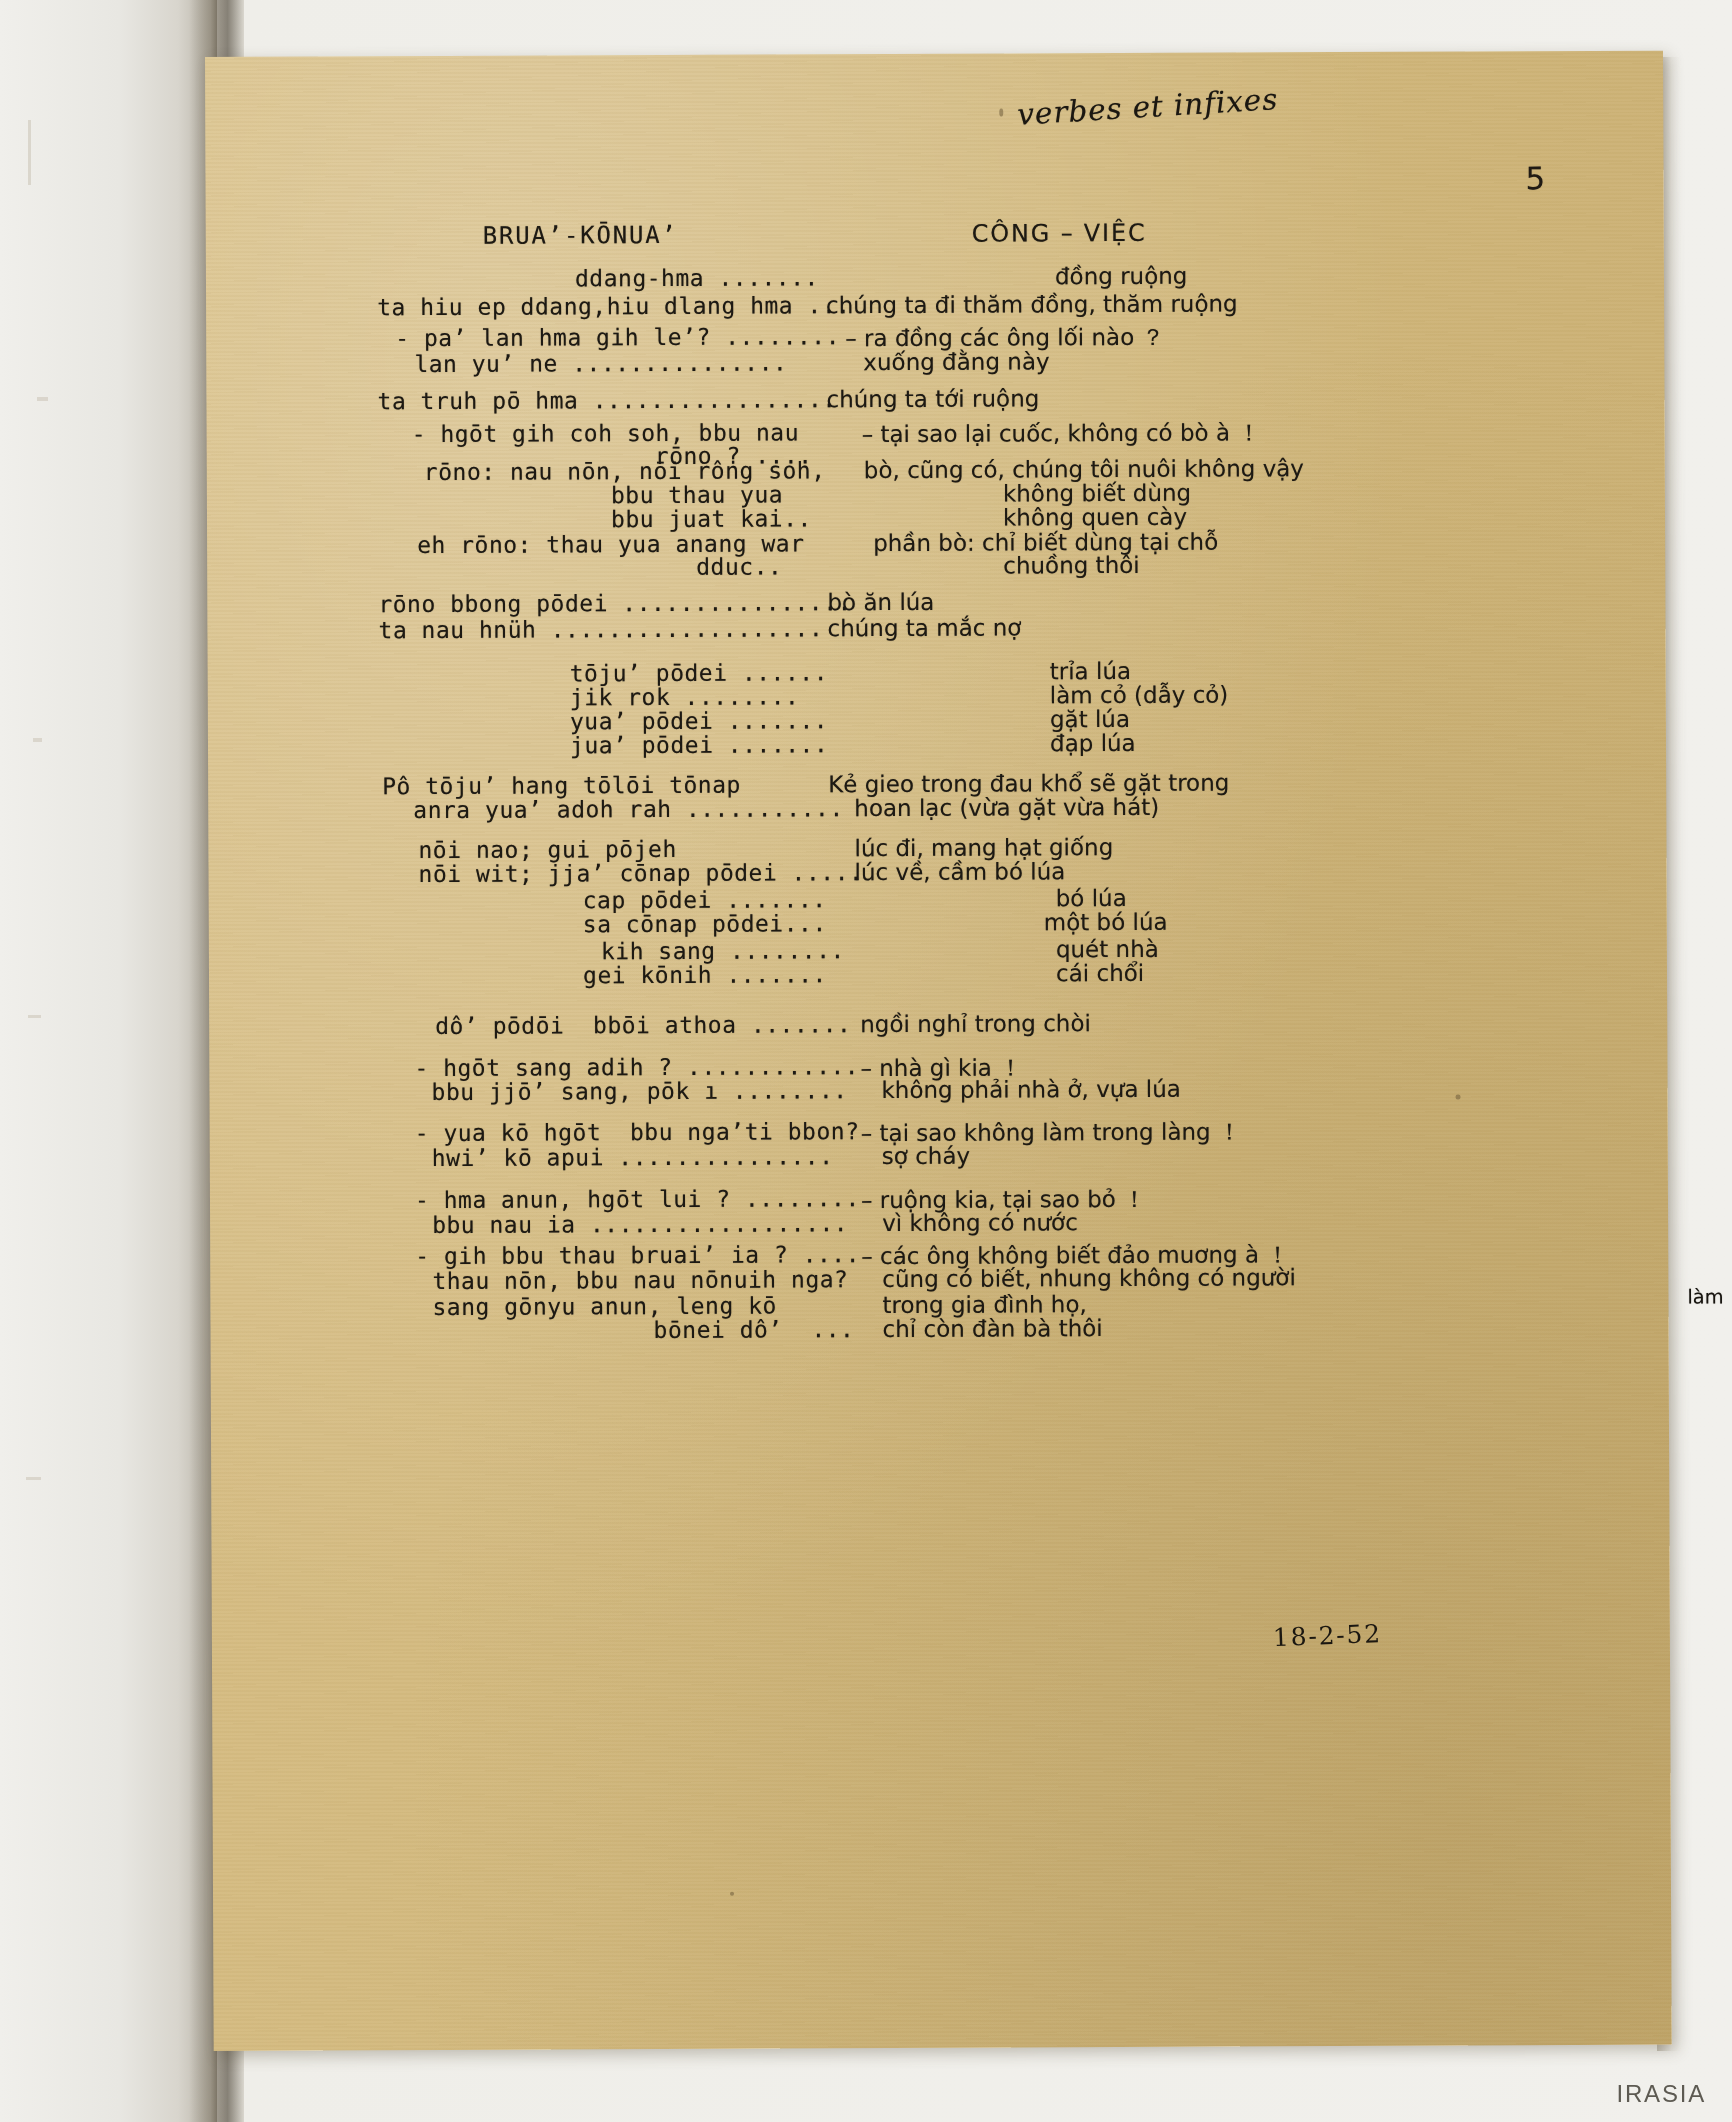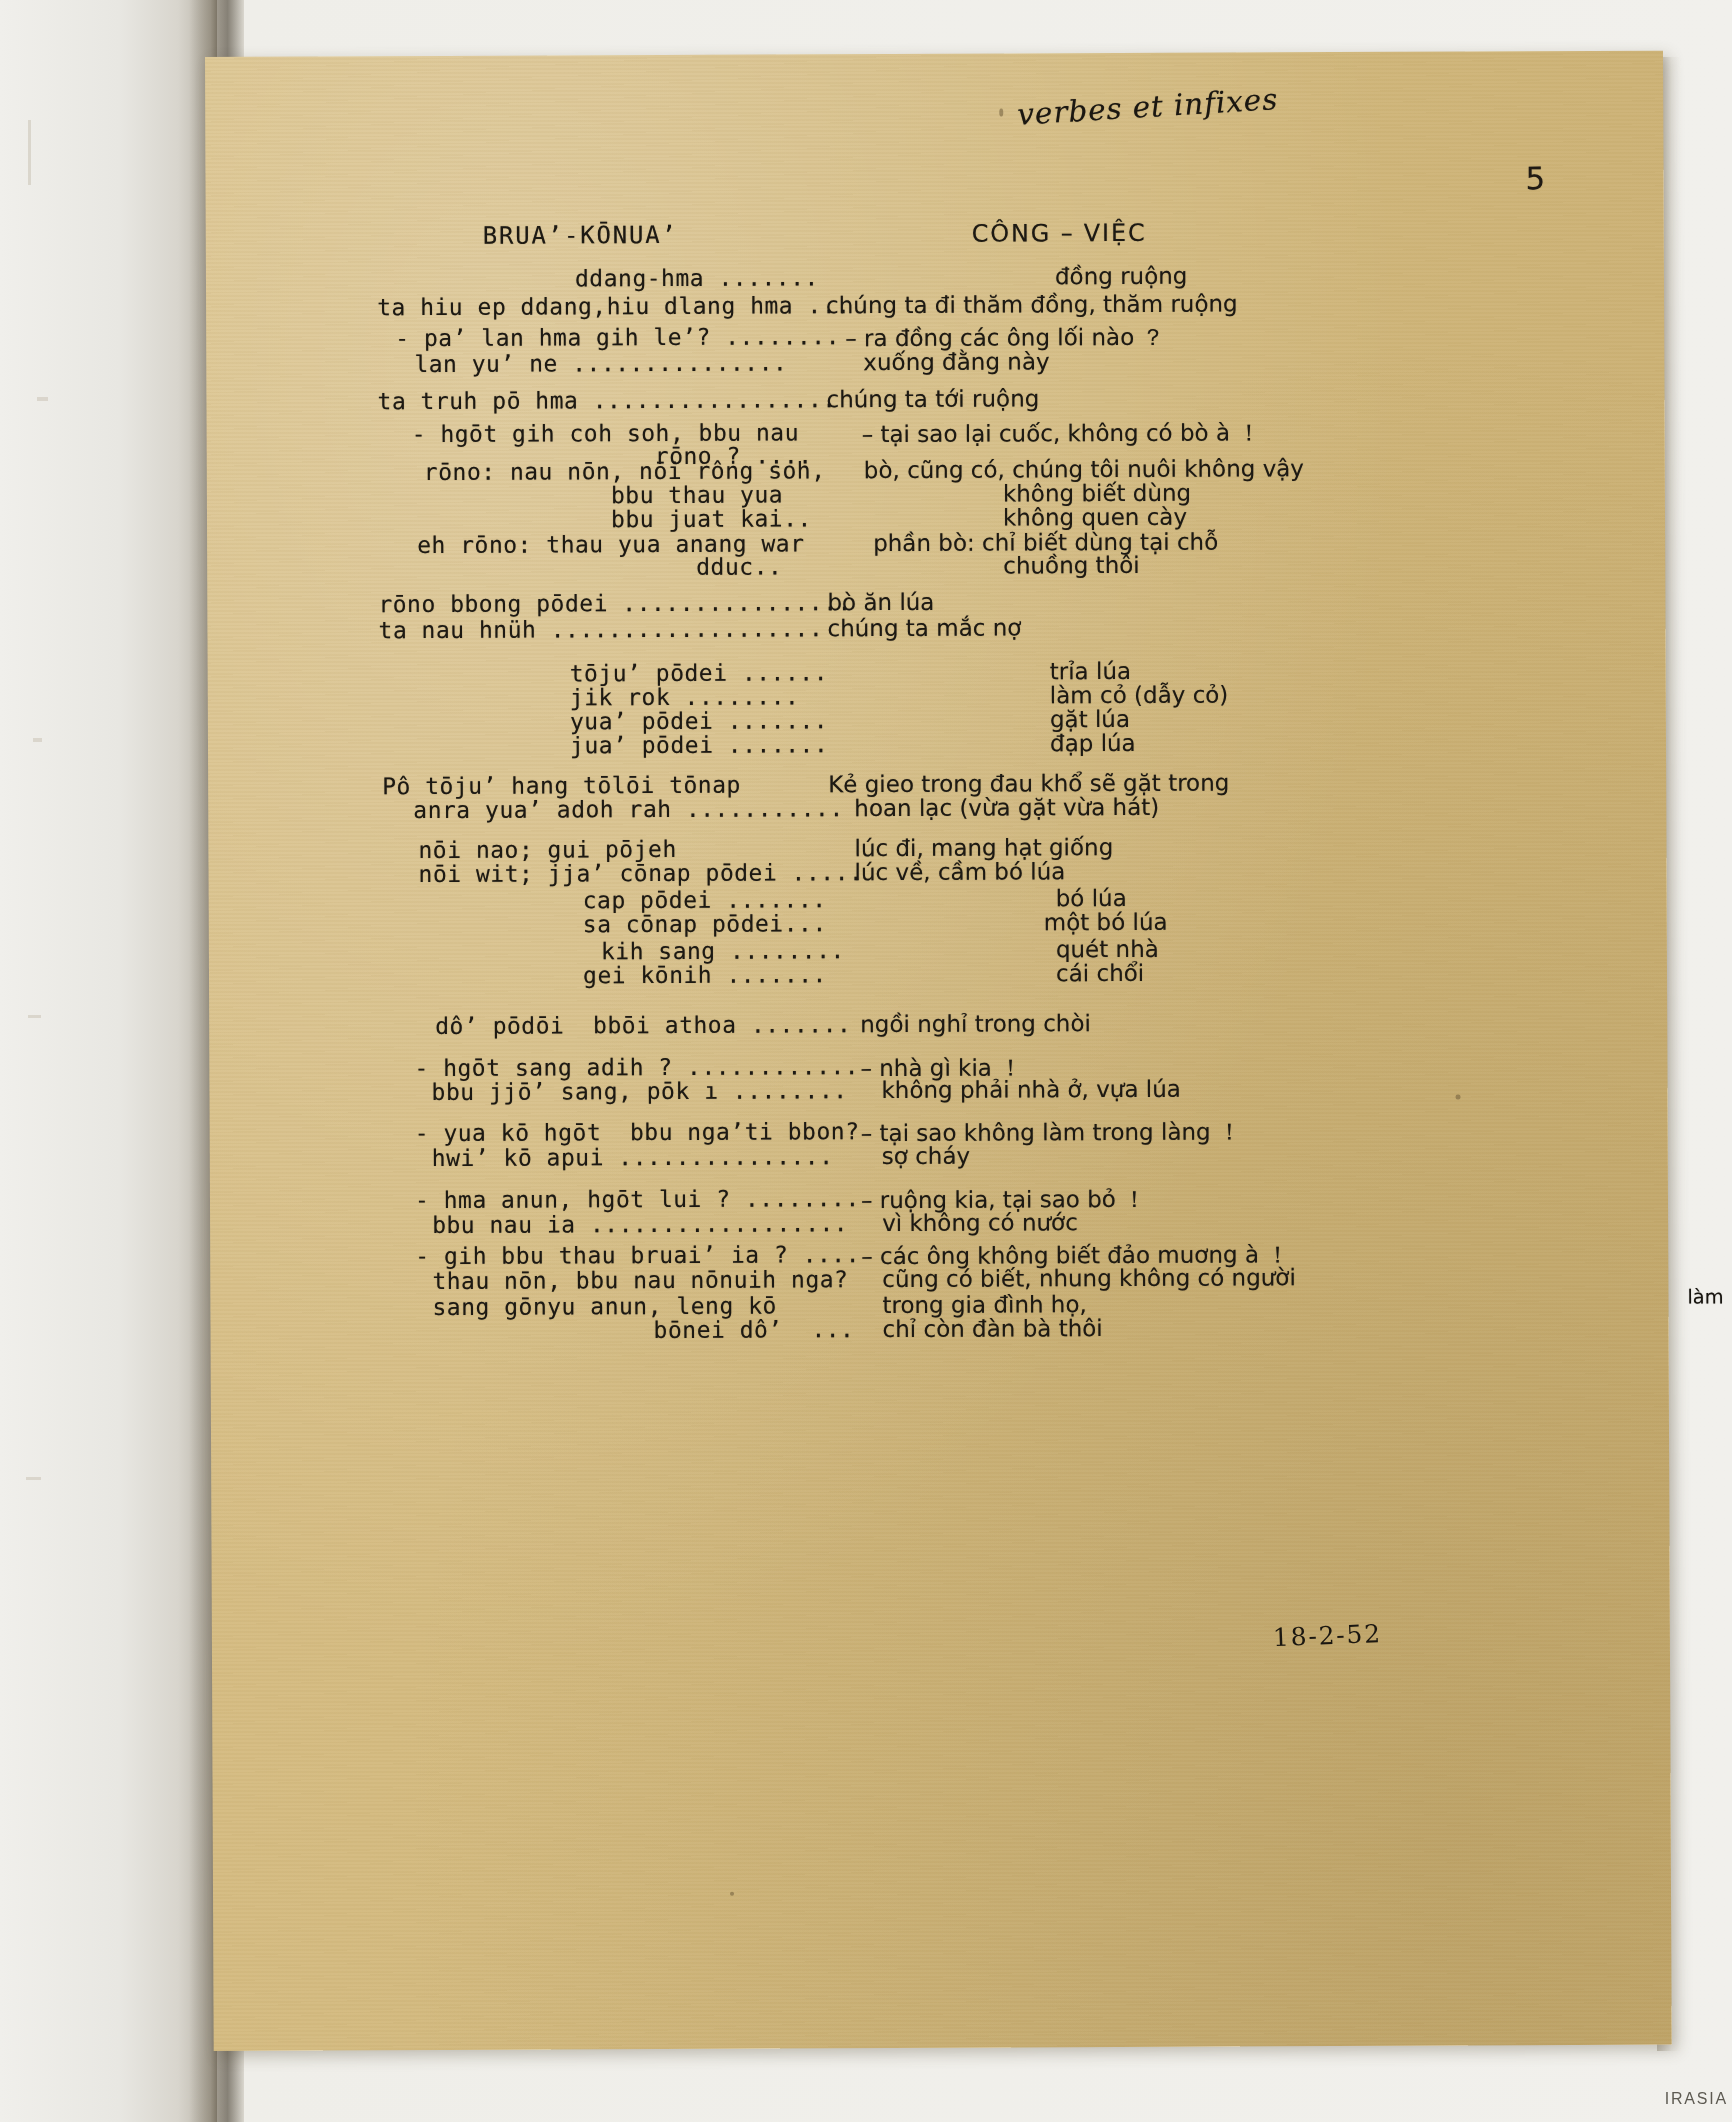--- a/index.html
+++ b/index.html
@@ -112,24 +112,24 @@
     font-family: "DejaVu Serif", serif;
     color: #15120d;
     font-size: 25px;
     letter-spacing: 1.8px;
     transform: rotate(-2deg);
   }
 
   
   #wm {
     position: absolute;
-    right: 4px;
+    right: 26px;
     bottom: 14.8px;
     font-family: "Liberation Sans", sans-serif;
-    font-size: 16px;
+    font-size: 24px;
     letter-spacing: 1.8px;
     color: #5d5a52;
     margin-left: 12px;
   }
 
   
   .speck {
     position:absolute;
     background:#6b5a38;
     border-radius:50%;

